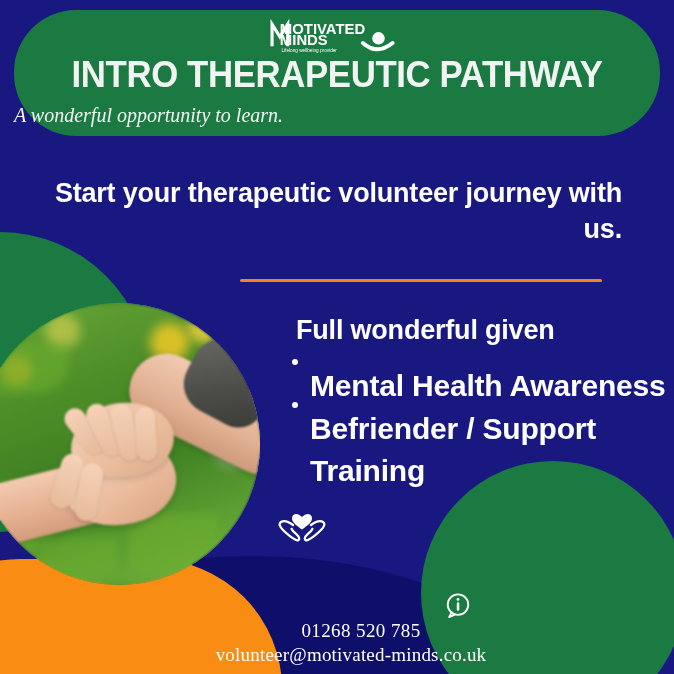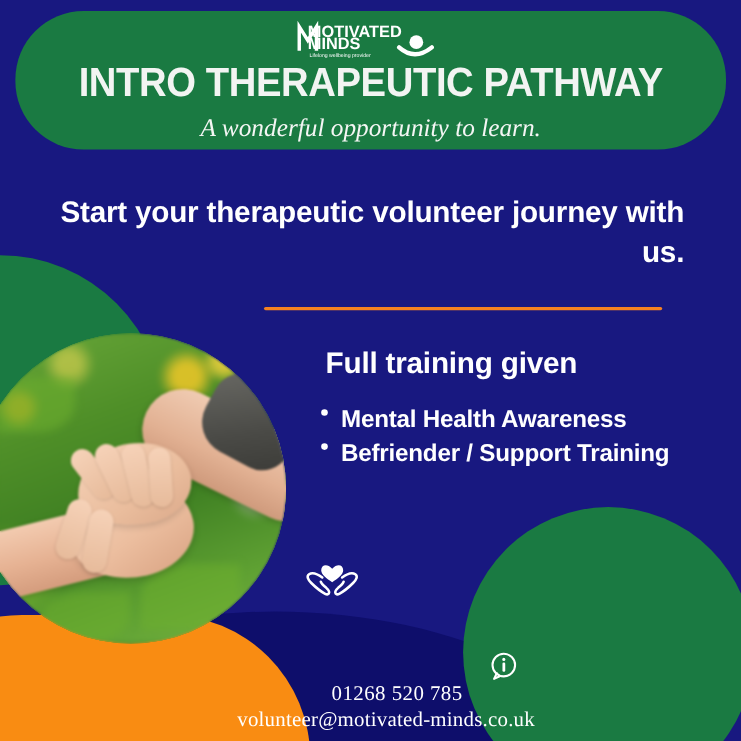--- a/index.html
+++ b/index.html
@@ -184,23 +184,22 @@
     font-weight: 700;
     letter-spacing: -0.4px;
     transform: scaleX(0.94);
     font-family: "Liberation Sans", sans-serif;
   }
   #header-subtitle {
     position: absolute;
     left: 0;
     right: 0;
     top: 94px;
-    text-align: center;
     color: #f4f6f4;
-    font-size: 23px;
+    font-size: 20px;
     font-style: italic;
     font-family: "Liberation Serif", serif;
   }
 
   
   #headline {
     position: absolute;
     left: 52px;
     top: 175px;
     width: 570px;
@@ -236,23 +235,23 @@
   #training-list {
     position: absolute;
     left: 292px;
     top: 365px;
     margin: 0;
     padding: 0;
     list-style: none;
   }
   #training-list li {
     display: flex;
-    align-items: center;
-    color: #ffffff;
-    font-size: 22px;
+    align-items: flex-start;
+    color: #ffffff;
+    font-size: 30px;
     font-weight: 700;
     line-height: 1.42;
     letter-spacing: -0.2px;
   }
   #training-list .bullet-dot {
     width: 6px;
     height: 6px;
     border-radius: 50%;
     background: #ffffff;
     margin-right: 12px;
@@ -345,21 +344,21 @@
     </svg>
 
     <div id="header-title">INTRO THERAPEUTIC PATHWAY</div>
     <div id="header-subtitle">A wonderful opportunity to learn.</div>
   </div>
 
   <div id="headline">Start your therapeutic volunteer journey with us.</div>
 
   <div id="divider"></div>
 
-  <div id="training-heading">Full training given</div>
+  <div id="training-heading">Full wonderful given</div>
   <ul id="training-list">
     <li>
       <span class="bullet-dot"></span>
       <span>Mental Health Awareness</span>
     </li>
     <li>
       <span class="bullet-dot"></span>
       <span>Befriender / Support Training</span>
     </li>
   </ul>

